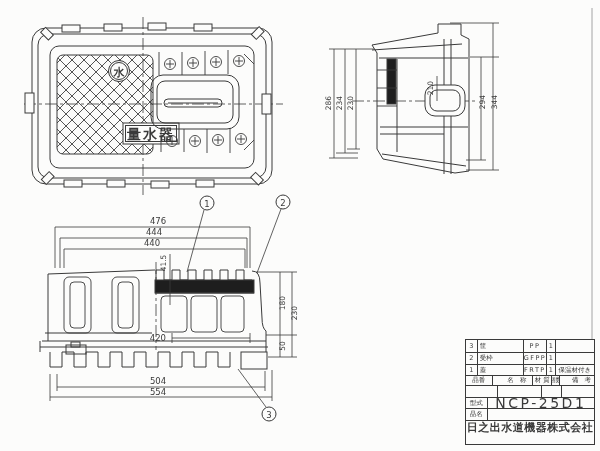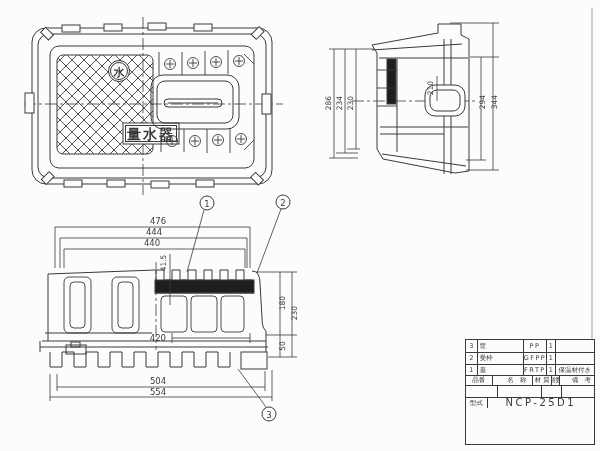--- a/index.html
+++ b/index.html
@@ -18,21 +18,21 @@
       border:1.2px solid #3a3a3a;box-sizing:border-box;background:#fcfcfb;
       font-size:6.5px;line-height:1;}
   .tb-row{display:flex;box-sizing:border-box;border-top:1px solid #3a3a3a;}
   .tb-row:first-child{border-top:none;}
   .tb-cell{box-sizing:border-box;border-right:1px solid #3a3a3a;overflow:hidden;
       white-space:nowrap;display:flex;align-items:center;justify-content:center;}
   .tb-cell:last-child{border-right:none;}
   .tb-left{justify-content:flex-start;padding-left:2px;}
   .tb-spread{letter-spacing:2px;padding-left:11px;}
   .tb-mat{letter-spacing:1.5px;}
-  .tb-model{font-size:10px;letter-spacing:2.5px;}
+  .tb-model{font-size:14px;letter-spacing:2.5px;}
   .tb-company{font-size:11px;font-weight:bold;letter-spacing:0.5px;}
 </style>
 </head>
 <body>
 
 <div id="page">
 
 <svg width="600" height="451" viewBox="0 0 600 451">
   <defs>
     <pattern id="lattice" width="12" height="12" patternUnits="userSpaceOnUse">
@@ -260,16 +260,23 @@
     <div class="tb-cell" style="width:45px"></div>
     <div class="tb-cell" style="width:20px"></div>
     <div class="tb-cell" style="width:33px"></div>
   </div>
 
   <div class="tb-row" style="height:11px">
     <div class="tb-cell" style="width:22px">型式</div>
     <div class="tb-cell tb-model" style="width:108px">NCP-25D1</div>
   </div>
 
-
+  <div class="tb-row" style="height:12px">
+    <div class="tb-cell" style="width:22px">品名</div>
+    <div class="tb-cell" style="width:108px"></div>
+  </div>
+
+  <div class="tb-row" style="height:14px">
+    <div class="tb-cell tb-company" style="width:130px">日之出水道機器株式会社</div>
+  </div>
 </div>
 
 </div>
 
 </body></html>

